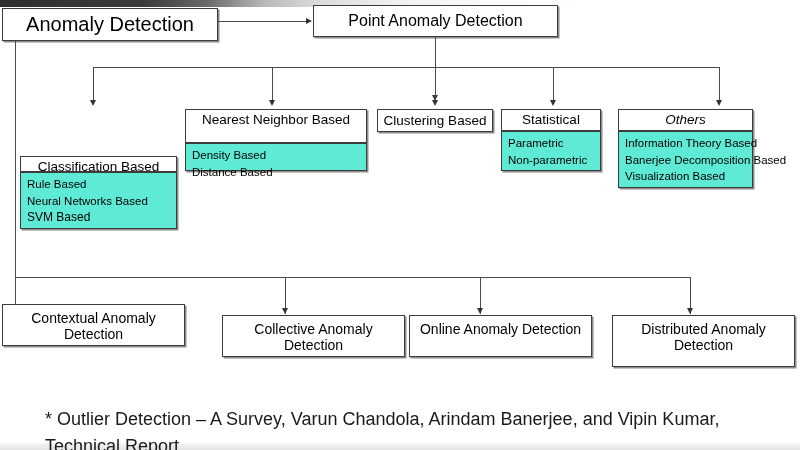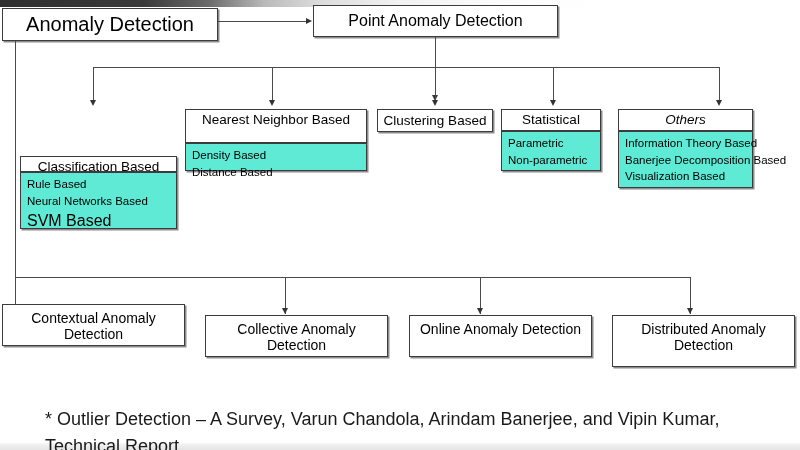--- a/index.html
+++ b/index.html
@@ -137,21 +137,21 @@
   <div class="arrow-down" style="left:549.5px; top:100px;"></div>
 
   <div class="vline" style="left:719px; top:67px; height:36px;"></div>
   <div class="arrow-down" style="left:715.5px; top:100px;"></div>
 
   <div class="grp" style="left:20px; top:109px; width:157px;">
     <div class="hdr" style="height:16px; font-size:13.5px; line-height:20px;margin-top:47px;">Classification Based</div>
     <div class="body" style="height:57px;">
       <div class="item" style="font-size:11.5px;">Rule Based</div>
       <div class="item" style="font-size:11.5px;">Neural Networks Based</div>
-      <div class="item" style="font-size:16px;">SVM Based</div>
+      <div class="item" style="font-size:12px;">SVM Based</div>
     </div>
   </div>
 
   <div class="grp" style="left:185px; top:109px; width:182px;">
     <div class="hdr" style="height:34px; font-size:13.5px; line-height:20px;">Nearest Neighbor Based</div>
     <div class="body" style="height:28px;">
       <div class="item" style="font-size:11.5px;">Density Based</div>
       <div class="item" style="font-size:11.5px;">Distance Based</div>
     </div>
   </div>
@@ -189,21 +189,21 @@
   <div class="arrow-down" style="left:476.5px; top:308px;"></div>
 
   <div class="vline" style="left:690px; top:277px; height:37px;"></div>
   <div class="arrow-down" style="left:686.5px; top:308px;"></div>
 
   <div class="box two-line" style="left:2px; top:304px; width:183px; height:42px;">
     <div class="title" style="font-size:14px; padding-top:6px;">Contextual Anomaly
 Detection</div>
   </div>
 
-  <div class="box two-line" style="left:205px; top:315px; width:183px; height:42px;">
+  <div class="box two-line" style="left:222px; top:315px; width:183px; height:42px;">
     <div class="title" style="font-size:14px; padding-top:6px;">Collective Anomaly
 Detection</div>
   </div>
 
   <div class="box two-line" style="left:409px; top:315px; width:183px; height:42px;">
     <div class="title" style="font-size:14px; padding-top:6px;">Online Anomaly
 Detection</div>
   </div>
 
   <div class="box two-line" style="left:612px; top:315px; width:183px; height:52px;">

